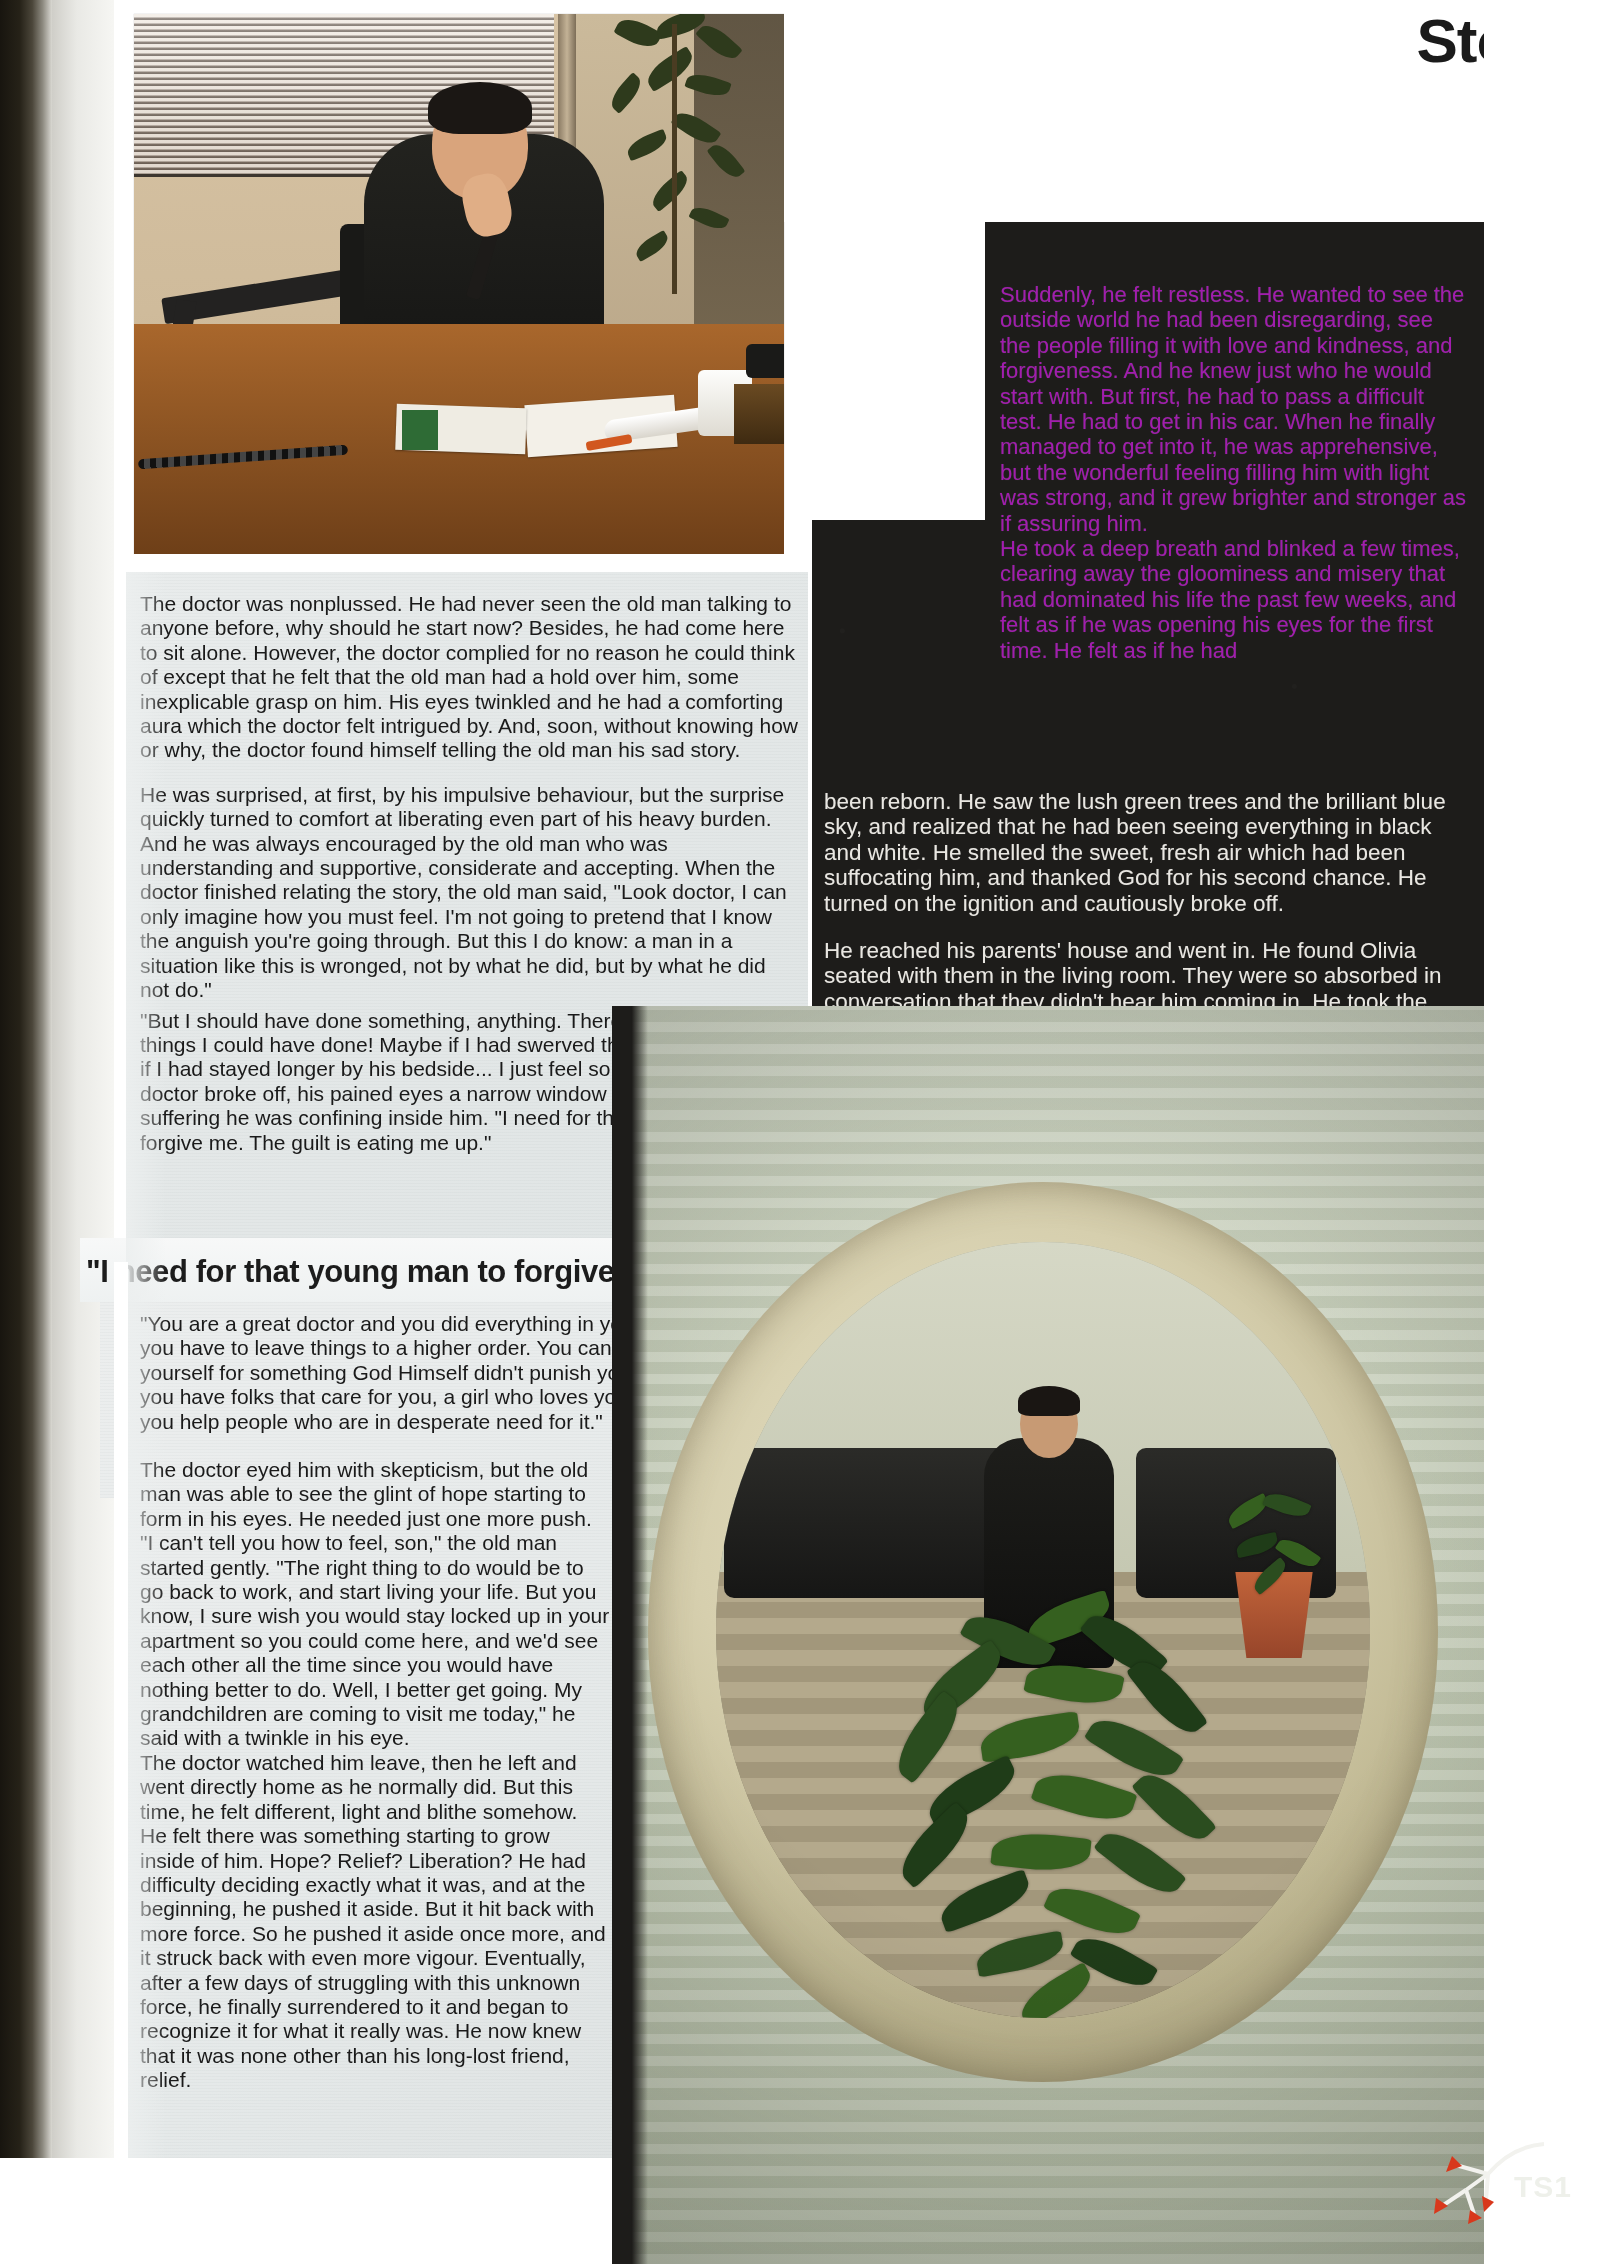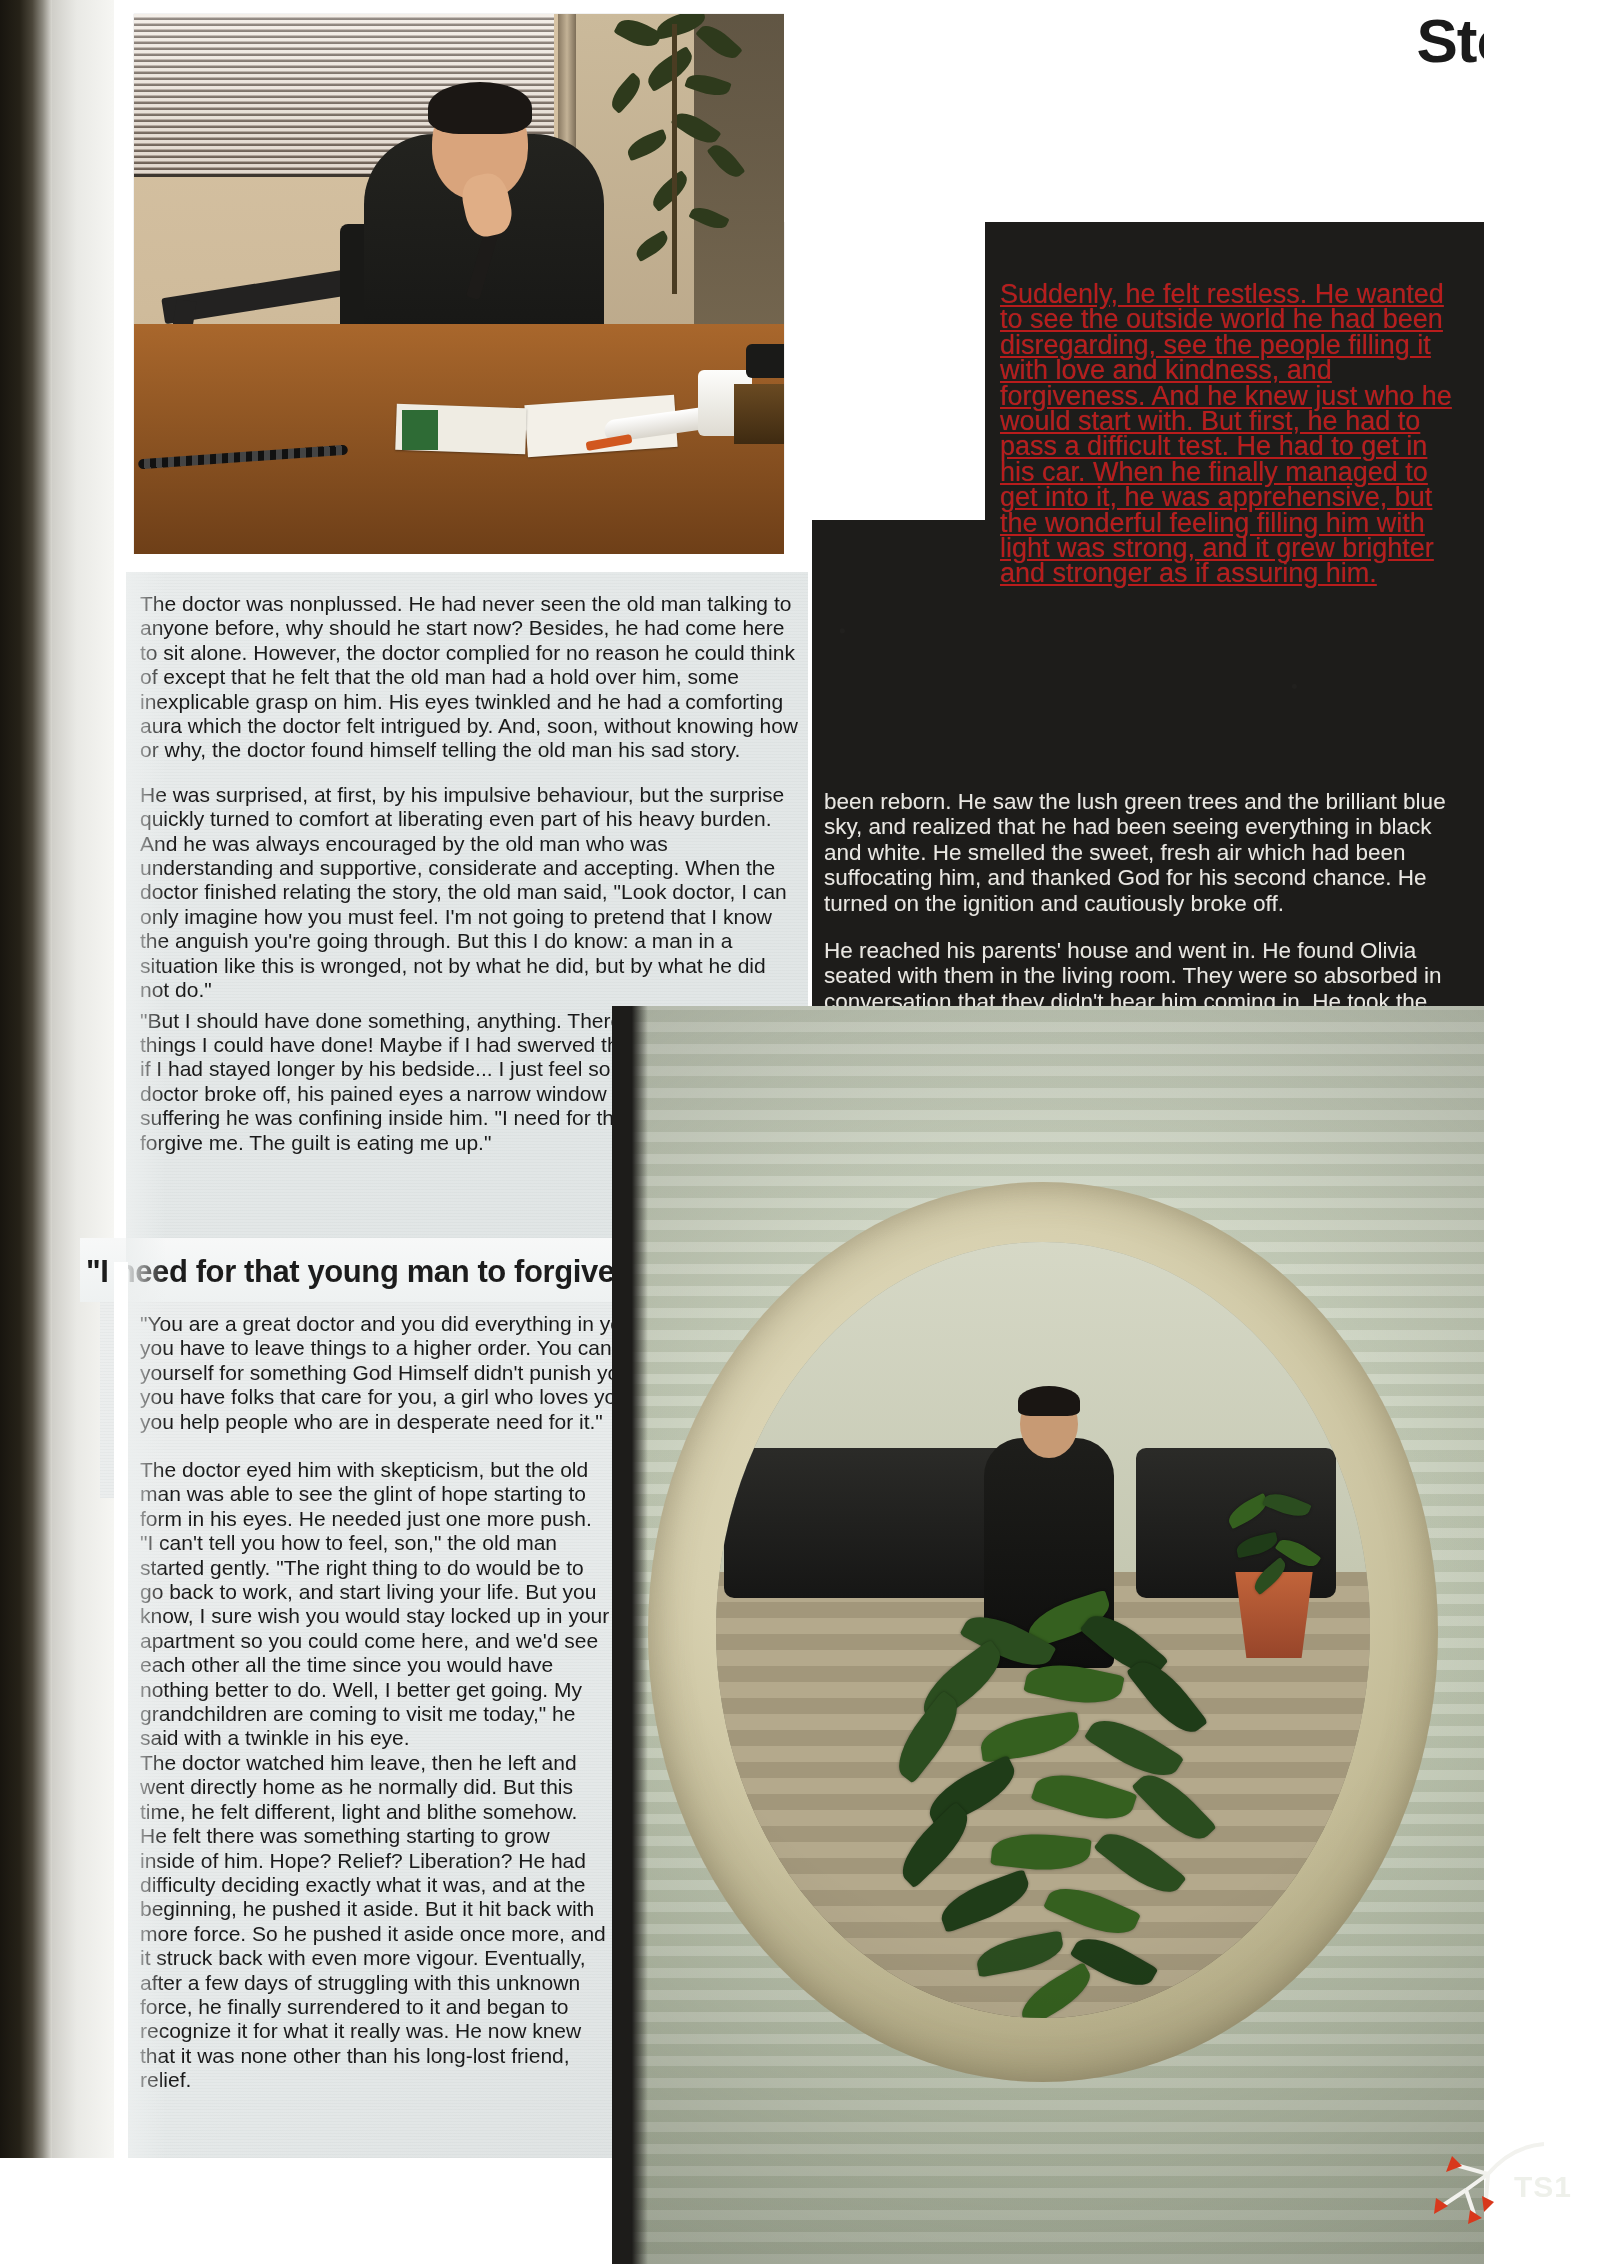--- a/index.html
+++ b/index.html
@@ -164,23 +164,22 @@
   }
   .bp-noise{
     position:absolute;inset:0;opacity:.35;
     background:
       radial-gradient(circle at 18% 12%, rgba(255,255,255,.06) 0 2px, transparent 3px),
       radial-gradient(circle at 62% 38%, rgba(255,255,255,.05) 0 2px, transparent 3px),
       radial-gradient(circle at 84% 72%, rgba(255,255,255,.05) 0 2px, transparent 3px);
   }
   .bp-text-narrow{
     position:absolute;left:1000px;top:282px;width:466px;
-    color:#b91c1c;font-size:27px;line-height:25.4px;
+    color:#a21caf;font-size:22px;line-height:25.4px;
     text-shadow:0 0 1px rgba(255,255,255,.18);
-    text-decoration:underline;
   }
   .bp-text-wide{
     position:absolute;left:824px;top:789px;width:645px;
     color:#e9e7e2;font-size:22.5px;line-height:25.4px;
     text-shadow:0 0 1px rgba(255,255,255,.18);
   }
   .bp-text-wide p{margin:0 0 22px 0;}
   .bp-text-narrow p{margin:0;}
   .byline{
     position:absolute;left:824px;top:1325px;width:645px;
@@ -396,20 +395,21 @@
   <div class="black-panel">
     <div class="bp-noise"></div>
   </div>
   <div class="black-panel-ext">
     <div class="bp-noise"></div>
   </div>
   <div class="trim-midgap"></div>
 
   <div class="bp-text-narrow">
     <p>Suddenly, he felt restless. He wanted to see the outside world he had been disregarding, see the people filling it with love and kindness, and forgiveness. And he knew just who he would start with. But first, he had to pass a difficult test. He had to get in his car. When he finally managed to get into it, he was apprehensive, but the wonderful feeling filling him with light was strong, and it grew brighter and stronger as if assuring him.</p>
+    <p style="margin-top:0">He took a deep breath and blinked a few times, clearing away the gloominess and misery that had dominated his life the past few weeks, and felt as if he was opening his eyes for the first time. He felt as if he had</p>
   </div>
 
   <div class="bp-text-wide">
     <p>been reborn. He saw the lush green trees and the brilliant blue sky, and realized that he had been seeing everything in black and white. He smelled the sweet, fresh air which had been suffocating him, and thanked God for his second chance. He turned on the ignition and cautiously broke off.</p>
     <p>He reached his parents' house and went in. He found Olivia seated with them in the living room. They were so absorbed in conversation that they didn't hear him coming in. He took the opportunity to study them... his beautiful family. They looked so pale, which was his fault, but, to him, they were a sight for sore eyes. He coughed jocularly, and the talking stopped suddenly.</p>
     <p>They were all so shocked to see him. He was as shocked as they were. But their reasons were different. He was shocked at his selfishness. "How could I bring these wonderful people misery when they mean the world to me? That's one mistake I'll never make again," he thought. He walked to the middle of the room, looked at them with a calm, reassuring smile and said, "Mom, Dad, Olivia, I'm home."</p>
   </div>
 
   <div class="byline">By Dalia Megeed</div>
 

